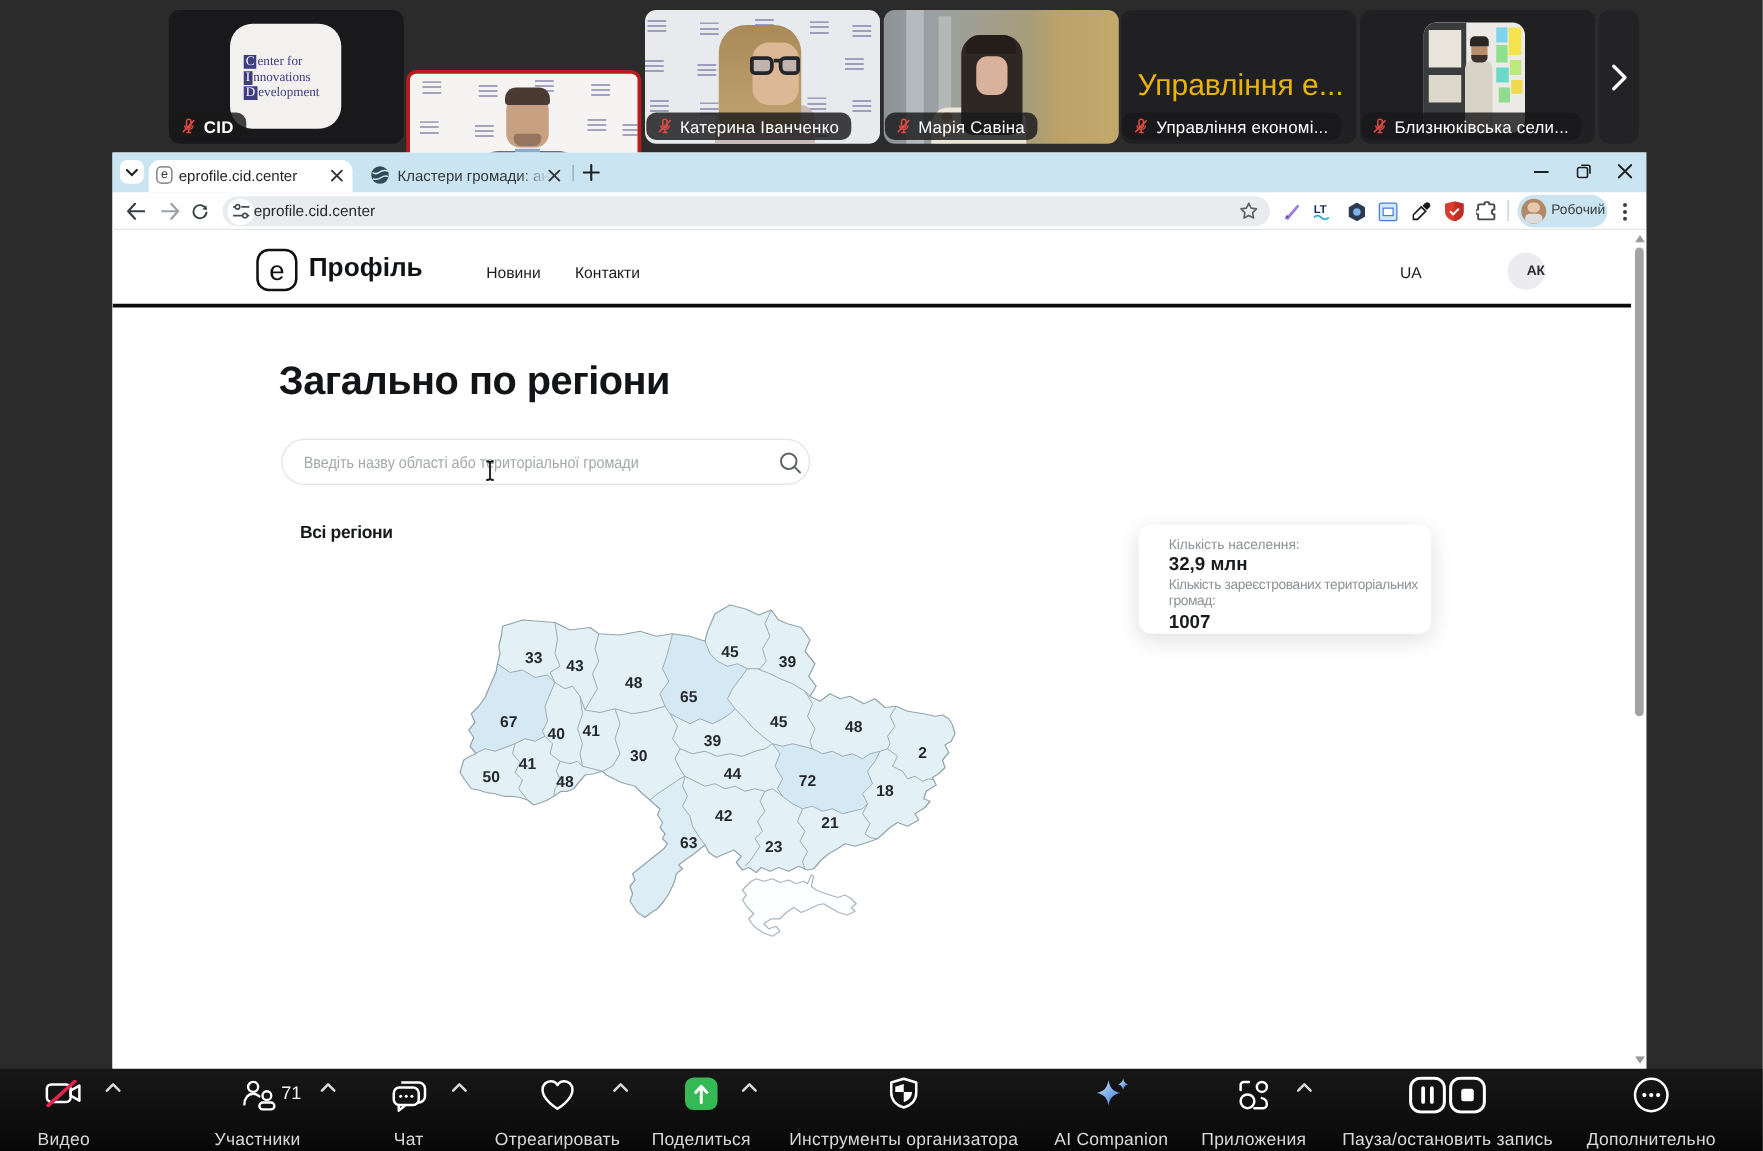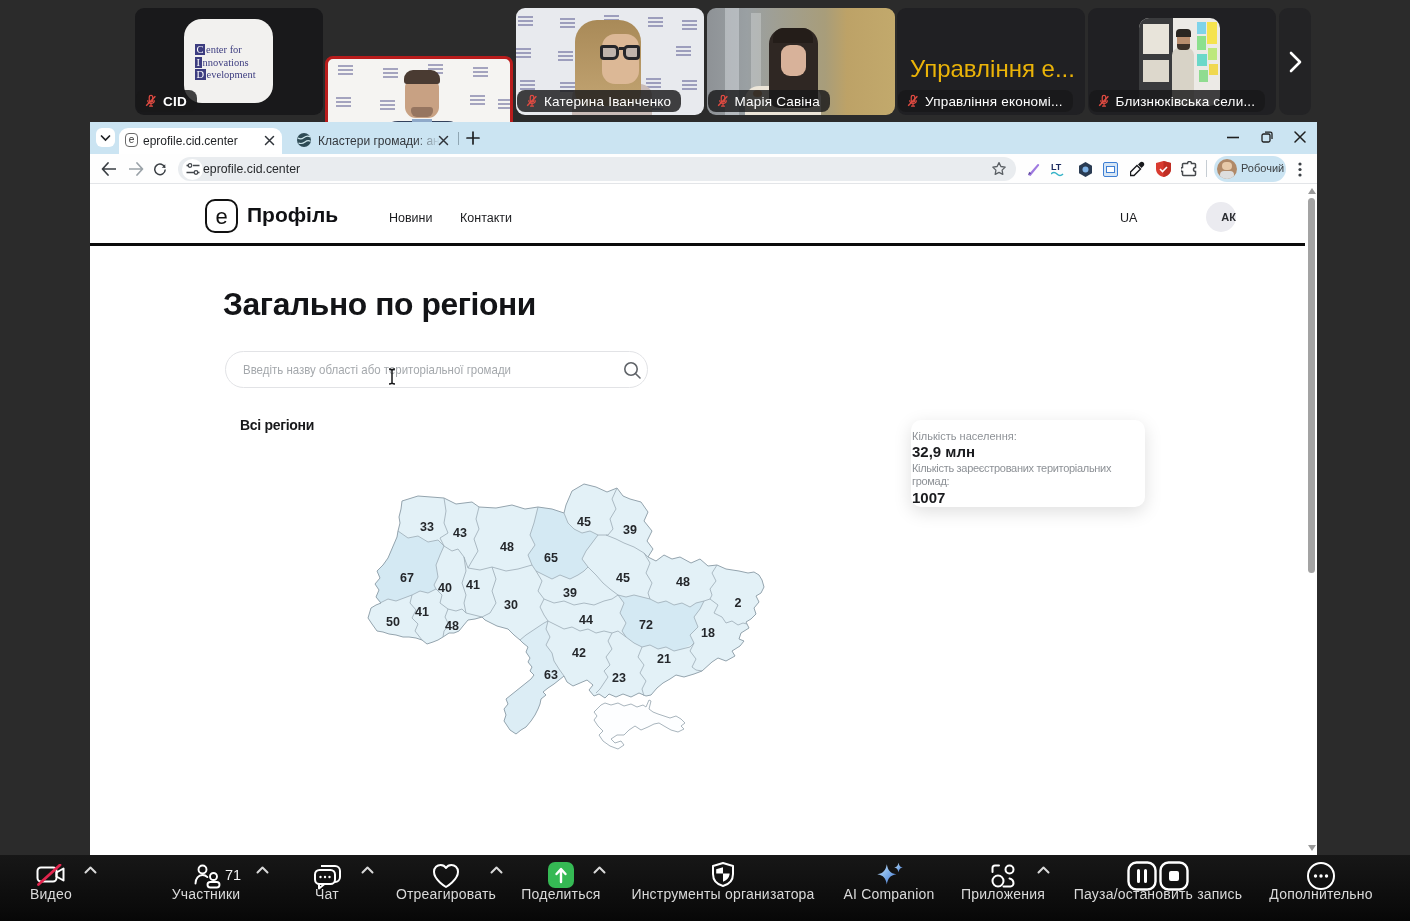--- a/index.html
+++ b/index.html
@@ -11,21 +11,21 @@
 .nametag svg{flex:0 0 auto;}
 
 #win{position:absolute;left:90px;top:122px;width:1227px;height:733px;background:#fff;}
 #tabstrip{position:absolute;left:0;top:0;width:100%;height:32px;background:#cbe4f2;}
 #btoolbar{position:absolute;left:0;top:32px;width:100%;height:30px;background:#fefefe;border-bottom:1px solid #e3e5e8;}
 #page{position:absolute;left:0;top:62px;width:100%;height:672px;background:#fff;overflow:hidden;}
 .tab{position:absolute;top:6px;height:26px;border-radius:9px 9px 0 0;font-size:12px;color:#1f2124;}
 
 #zbar{position:absolute;left:0;top:855px;width:1410px;height:66px;background:linear-gradient(#171717,#0b0b0b 80%,#070707);}
 .zitem{position:absolute;color:#f5f5f5;font-size:12.5px;text-align:center;}
-.zlabel{position:absolute;top:31px;left:50%;transform:translateX(-50%);white-space:nowrap;color:#dadada;font-size:14px;letter-spacing:.2px;}
+.zlabel{position:absolute;top:48px;left:50%;transform:translateX(-50%);white-space:nowrap;color:#dadada;font-size:14px;letter-spacing:.2px;}
 .caret{position:absolute;top:11px;}
 .cidsq{background:#3d3d80;color:#fff;padding:0 1.5px;margin-right:1px;}
 .lg{position:absolute;width:15px;height:11px;opacity:.45;background:repeating-linear-gradient(to bottom,rgba(56,56,122,.95) 0 1.6px,transparent 1.6px 4.2px);}
 </style>
 </head>
 <body>
 
 <div id="strip">
 
   <div class="tile" style="left:135px;background:#19191b;">
@@ -280,21 +280,21 @@
           <circle cx="8" cy="8" r="6.2" fill="none" stroke="#5f6368" stroke-width="1.6"></circle>
           <path d="M12.7 12.7L17 17" stroke="#5f6368" stroke-width="1.6" stroke-linecap="round"></path>
         </svg>
     </div>
 
     <svg class="abs" style="left:297px;top:184px;" width="10" height="17" viewBox="0 0 10 17">
         <path d="M2 1c2 0 3 .8 3 .8S6 1 8 1M2 16c2 0 3-.8 3-.8s1 .8 3 .8M5 1.8v13.4" stroke="#17181a" stroke-width="1.5" fill="none"></path>
       </svg>
     <div class="abs" style="left:150px;top:233px;font-size:14px;font-weight:700;color:#17181a;letter-spacing:-0.3px;">Всі регіони</div>
 
-    <div class="abs" style="left:821px;top:236px;width:234px;height:87px;background:#fff;border-radius:10px;box-shadow:0 5px 18px rgba(0,0,0,.13);padding:10px 1px;">
+    <div class="abs" style="left:821px;top:236px;width:234px;height:87px;background:#fff;border-radius:10px;box-shadow:0 5px 18px rgba(0,0,0,.13);padding:10px 24px;">
       <div style="font-size:11px;color:#8d9196;">Кількість населення:</div>
       <div style="font-size:15px;font-weight:700;color:#1a1b1e;margin:1px 0 2px;">32,9 млн</div>
       <div style="font-size:11px;color:#8d9196;line-height:12.5px;letter-spacing:-0.3px;white-space:nowrap;">Кількість зареєстрованих територіальних<br>громад:</div>
       <div style="font-size:15px;font-weight:700;color:#1a1b1e;margin-top:2px;">1007</div>
     </div>
 
     <svg class="abs" style="left:270px;top:287px;" width="420" height="290" viewBox="0 0 420 290">
       <g id="mapmain">
       <polygon points="42,30 58,25 84,27 96,33 112,31 119,36 136,37 152,34 165,38 178,36 192,38 204,42 206,34 212,20 224,13 236,16 247,21 257,17 263,25 270,28 281,31 288,41 284,50 292,60 287,70 293,78 288,86 296,90 304,84 312,88 320,86 331,92 340,88 348,95 357,94 366,98 379,100 388,102 394,101 399,104 402,109 404,116 401,122 396,125 399,131 394,137 396,143 391,148 386,151 389,157 381,162 379,168 384,170 380,175 372,180 375,185 366,190 358,187 352,191 342,200 334,203 324,206 316,204 310,208 303,212 297,217 291,224 286,225 279,222 271,226 263,223 256,226 249,223 245,227 239,223 234,225 229,219 233,214 227,209 220,212 213,215 207,211 204,205 199,209 194,213 188,217 183,221 186,224 181,228 180,233 178,238 175,244 171,250 166,256 161,259 156,263 150,259 144,250 146,244 144,238 148,233 146,228 151,224 156,220 161,216 166,212 171,208 174,204 170,200 172,196 168,191 170,187 166,181 168,176 163,172 160,169 154,164 148,158 137,155 125,149 122,146 115,148 108,149 103,155 99,160 94,162 89,162 83,166 78,169 73,171 67,173 62,169 56,167 49,166 43,166 36,164 29,163 23,161 17,160 12,153 8,147 11,137 16,134 21,132 16,126 19,119 15,113 20,107 17,100 23,94 28,87 31,80 34,73 37,66 38,60 40,52 39,46 41,38" fill="#e3f1f7" stroke="none"></polygon>
       <polygon points="38,60 48,67 58,65 68,71 78,69 84,75 80,84 76,94 78,106 74,114 76,118 68,122 60,120 52,124 44,127 36,130 28,128 20,132 16,126 19,119 15,113 20,107 17,100 23,94 28,87 31,80 34,73 37,66" fill="#d4e9f3" stroke="none"></polygon>

